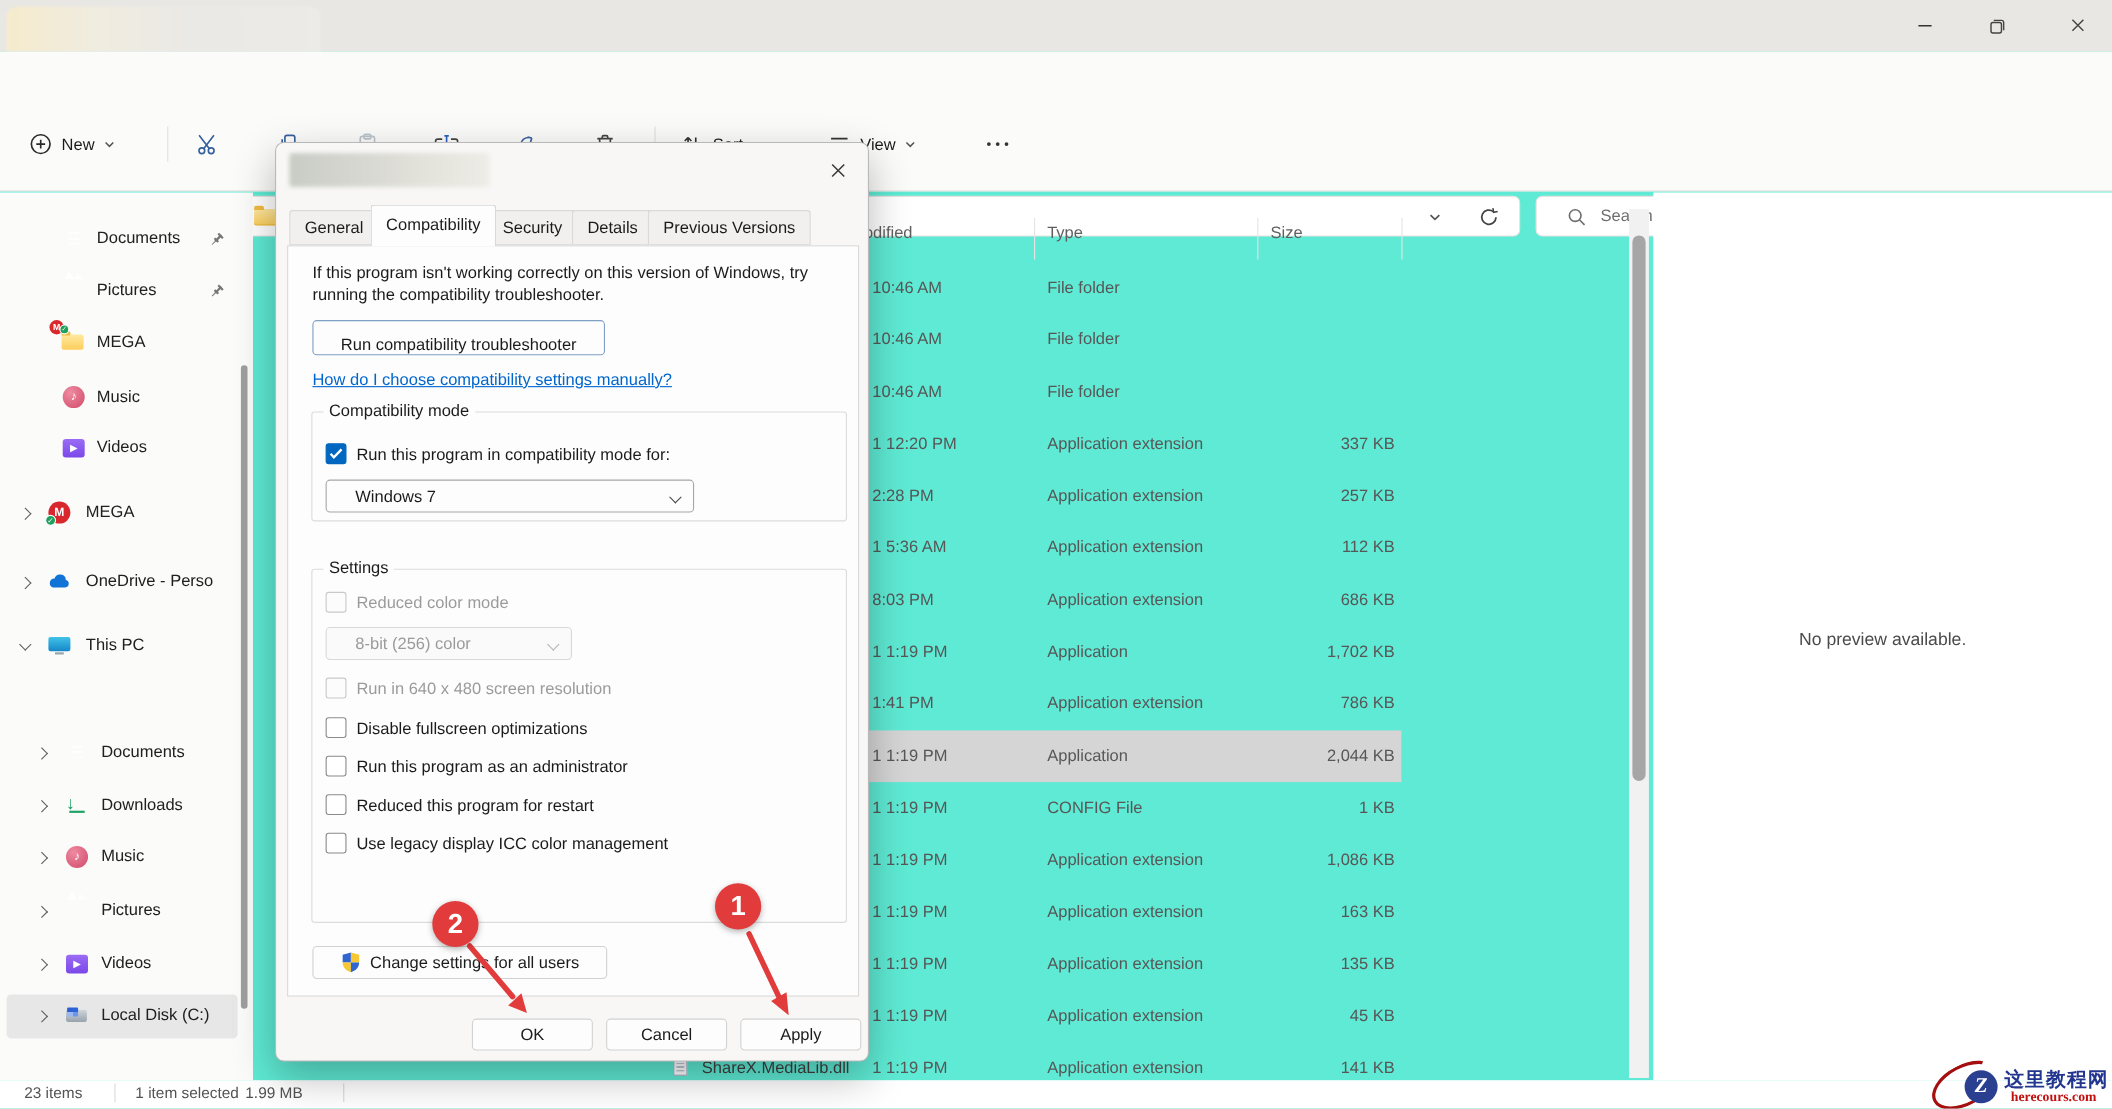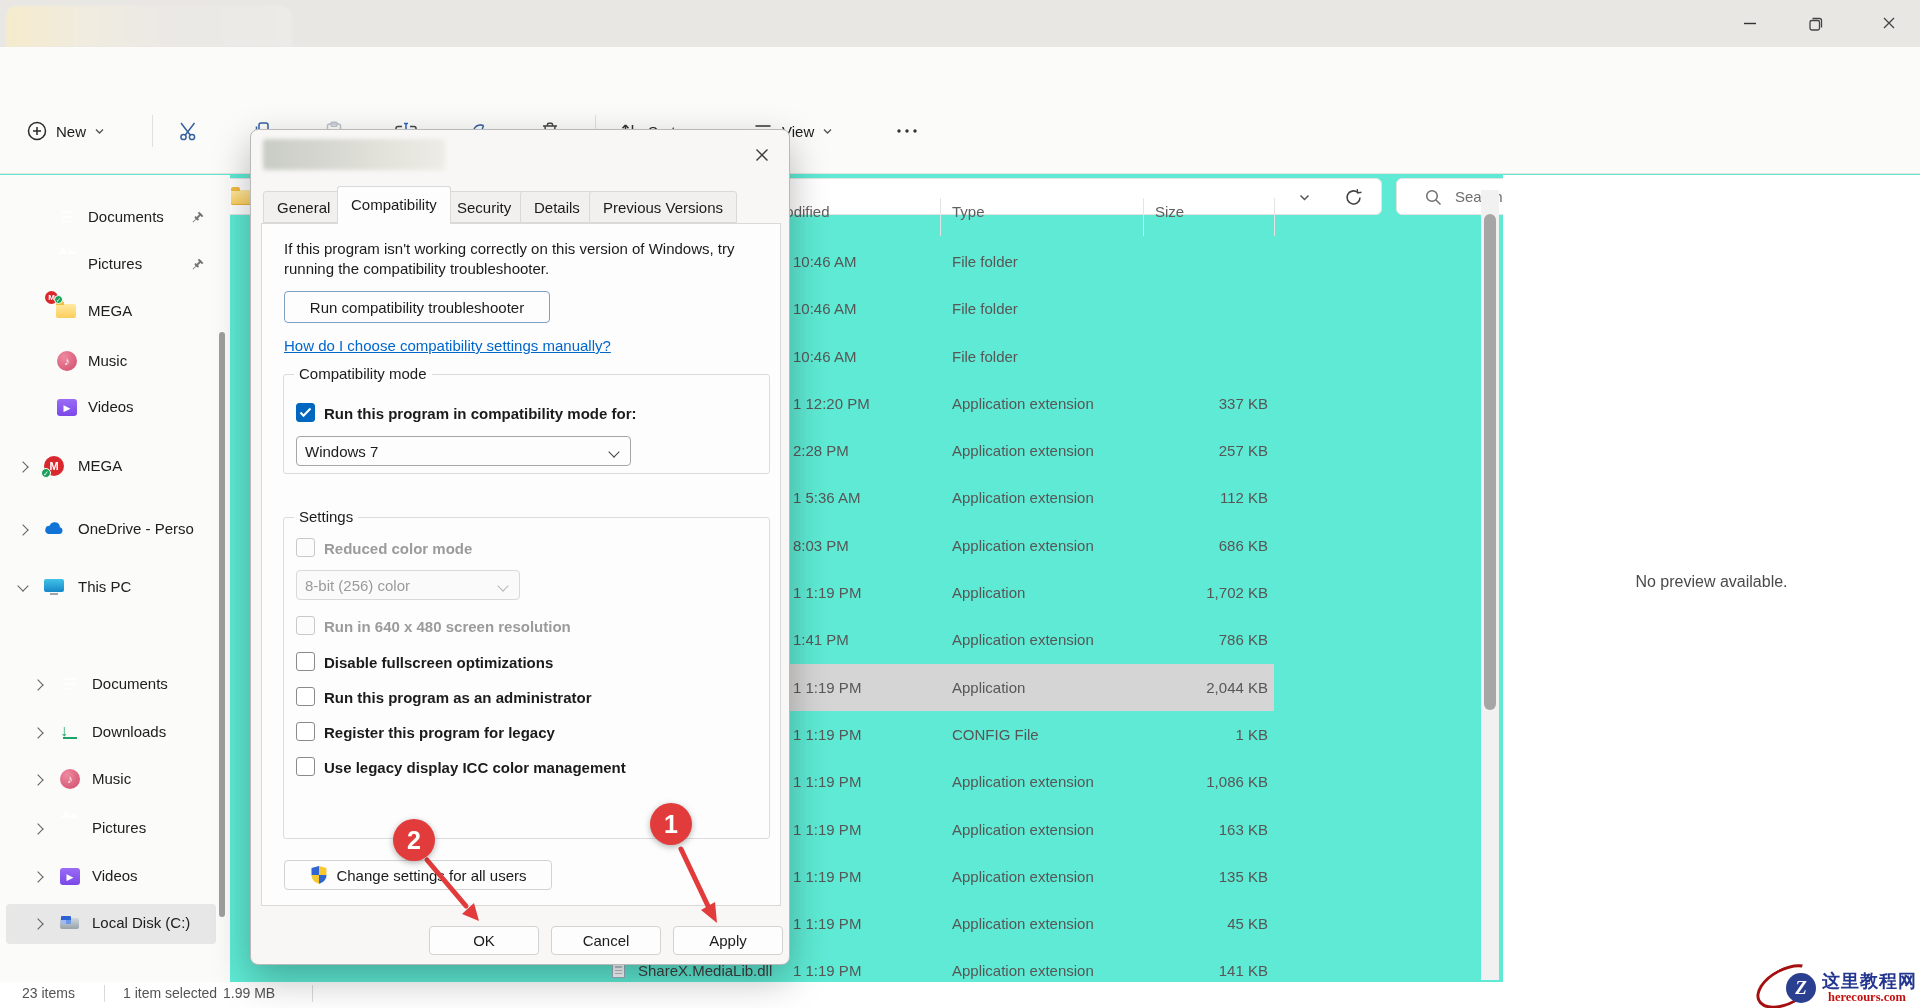--- a/index.html
+++ b/index.html
@@ -109,30 +109,30 @@
     background:linear-gradient(90deg,#c9ccc4,#d6d7d1 35%,#e2e1da 65%,#eeece6); filter:blur(2px); }
   #dlg-close { position:absolute; right:12px; top:10px; width:30px; height:30px; display:flex; align-items:center; justify-content:center; }
   .tab { position:absolute; top:61px; height:32px; padding:0 13px; line-height:32px;
     background:#f1f0ee; border:1px solid #d9d9d9; border-radius:3px 3px 0 0; }
   .tab.active { top:56px; height:38px; line-height:36px; background:#fdfdfd; border-bottom:none; z-index:3; }
   #dlg-page { position:absolute; left:10px; top:93px; width:520px; height:683px;
     background:#fdfdfd; border:1px solid #d9d9d9; z-index:2; }
   .dtext { position:absolute; white-space:nowrap; }
   .dbtn { position:absolute; display:flex; align-items:center; justify-content:center; gap:7px;
     background:#fdfdfd; border:1px solid #d2d2d2; border-radius:4px; font-size:15px; color:#1b1b1b; }
-  .dbtn.accent { border-color:#7da0c4; }
+  .dbtn.accent { border-color:#7da0c4;align-items:flex-end; }
   .group { position:absolute; border:1px solid #dcdcdc; border-radius:3px; }
   .glabel { position:absolute; top:-10px; left:10px; background:#fdfdfd; padding:0 5px; font-size:15px; color:#1b1b1b; white-space:nowrap; }
   .cb { position:absolute; width:19px; height:19px; border:1px solid #8a8a8a; border-radius:3px; background:#fff; }
   .cb.checked { background:#0067c0; border-color:#0067c0; }
   .cb.disabled { border-color:#c9c9c9; background:#fcfcfc; }
-  .cblabel { position:absolute; font-size:15px; color:#1b1b1b; white-space:nowrap;font-weight:bold; }
+  .cblabel { position:absolute; font-size:15px; color:#1b1b1b; white-space:nowrap; }
   .cblabel.dis { color:#9b9b9b; }
   .dsel { position:absolute; background:#fdfdfd; border:1px solid #a6a6a6; border-radius:4px;
-    display:flex; align-items:center; padding:0 8px; font-size:15px; color:#1b1b1b; }
+    display:flex; align-items:center; padding:0 26px; font-size:15px; color:#1b1b1b; }
   .dsel.disabled { background:#fafafa; border-color:#d9d9d9; color:#9b9b9b; }
   .dsel .chev { position:absolute; right:12px; top:11px; }
   .dlink { position:absolute; font-size:15px; color:#0066cc; text-decoration:underline; white-space:nowrap; }
 
   
   .numbadge { position:absolute; width:42px; height:42px; border-radius:50%; background:#e23b3b;
     color:#fff; font-size:25px; font-weight:bold; display:flex; align-items:center; justify-content:center;
     box-shadow:0 2px 6px rgba(0,0,0,.3); z-index:20; }
   #arrows { position:absolute; left:0; top:0; z-index:19; pointer-events:none; }
 
@@ -536,21 +536,21 @@
         <span class="cb disabled" style="left:12px;top:98px"></span>
         <span class="cblabel dis" style="left:40px;top:100px">Run in 640 x 480 screen resolution</span>
 
         <span class="cb" style="left:12px;top:134px"></span>
         <span class="cblabel" style="left:40px;top:136px">Disable fullscreen optimizations</span>
 
         <span class="cb" style="left:12px;top:169px"></span>
         <span class="cblabel" style="left:40px;top:171px">Run this program as an administrator</span>
 
         <span class="cb" style="left:12px;top:204px"></span>
-        <span class="cblabel" style="left:40px;top:206px">Register this program for legacy</span>
+        <span class="cblabel" style="left:40px;top:206px">Reduced this program for restart</span>
 
         <span class="cb" style="left:12px;top:239px"></span>
         <span class="cblabel" style="left:40px;top:241px">Use legacy display ICC color management</span>
 
       </div>
 
       <div class="dbtn" style="left:22px;top:636px;width:268px;height:30px">
         <svg width="20" height="20">
           <path d="M10 1 L2.5 3 V10 H10 Z" fill="#2f66d0"></path>
           <path d="M10 1 L17.5 3 V10 H10 Z" fill="#f8c832"></path>

